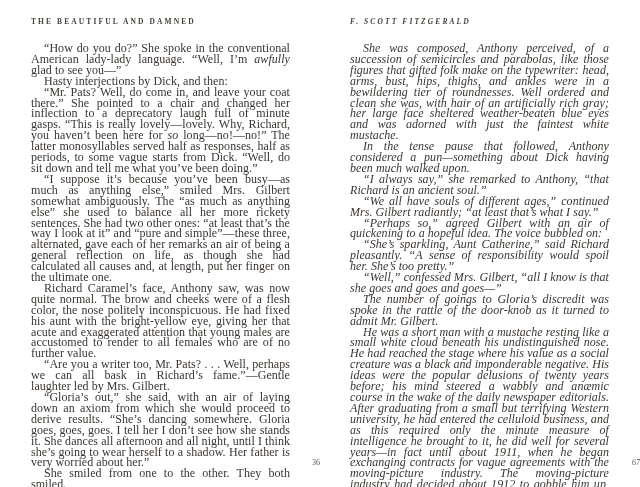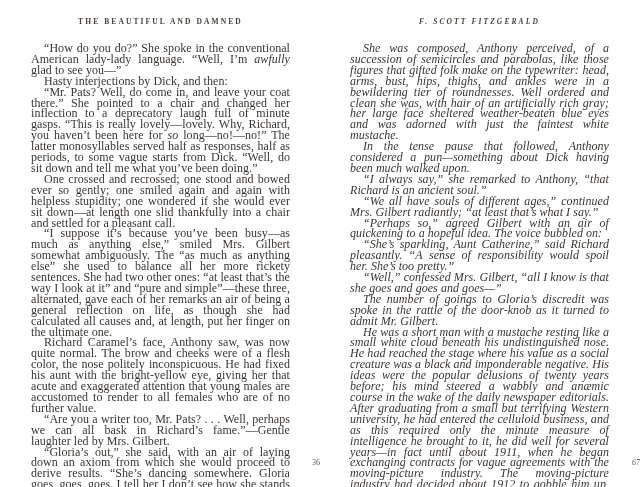--- a/index.html
+++ b/index.html
@@ -20,21 +20,20 @@
   }
   .page {
     position: relative;
     width: 320px; height: 487px;
     overflow: hidden;
   }
   .page.left  { padding: 0 30px 0 31px; }
   .page.right { padding: 0 31px 0 30px; font-style: italic; }
   .running-head {
     margin-top: 17px;
-    text-align: center;
     font-size: 7.5px;
     font-weight: 700;
     letter-spacing: 2.1px;
     color: #46413b;
     white-space: nowrap;
   }
   .text-block {
     margin-top: 17px;
     text-align: justify;
     font-size: 12px;
@@ -58,21 +57,20 @@
 <body>
 
 <div class="spread">
 
   <div class="page left">
     <div class="running-head">THE BEAUTIFUL AND DAMNED</div>
     <div class="text-block">
         <p class="para"><span>“How do you do?” She spoke in the conventional American lady-lady language. “Well, I’m </span><span class="em">awfully</span><span> glad to see you—”</span></p>
         <p class="para"><span>Hasty interjections by Dick, and then:</span></p>
         <p class="para"><span>“Mr. Pats? Well, do come in, and leave your coat there.” She pointed to a chair and changed her inflection to a deprecatory laugh full of minute gasps. “This is really lovely—lovely. Why, Richard, you haven’t been here for </span><span class="em">so</span><span> long—no!—no!” The latter monosyllables served half as responses, half as periods, to some vague starts from Dick. “Well, do sit down and tell me what you’ve been doing.”</span></p>
-        <p class="para"><span>One crossed and recrossed; one stood and bowed ever so gently; one smiled again and again with helpless stupidity; one wondered if she would ever sit down—at length one slid thankfully into a chair and settled for a pleasant call.</span></p>
         <p class="para"><span>“I suppose it’s because you’ve been busy—as much as anything else,” smiled Mrs. Gilbert somewhat ambiguously. The “as much as anything else” she used to balance all her more rickety sentences. She had two other ones: “at least that’s the way I look at it” and “pure and simple”—these three, alternated, gave each of her remarks an air of being a general reflection on life, as though she had calculated all causes and, at length, put her finger on the ultimate one.</span></p>
         <p class="para"><span>Richard Caramel’s face, Anthony saw, was now quite normal. The brow and cheeks were of a flesh color, the nose politely inconspicuous. He had fixed his aunt with the bright-yellow eye, giving her that acute and exaggerated attention that young males are accustomed to render to all females who are of no further value.</span></p>
         <p class="para"><span>“Are you a writer too, Mr. Pats? . . . Well, perhaps we can all bask in Richard’s fame.”—Gentle laughter led by Mrs. Gilbert.</span></p>
         <p class="para"><span>“Gloria’s out,” she said, with an air of laying down an axiom from which she would proceed to derive results. “She’s dancing somewhere. Gloria goes, goes, goes. I tell her I don’t see how she stands it. She dances all afternoon and all night, until I think she’s going to wear herself to a shadow. Her father is very worried about her.”</span></p>
         <p class="para"><span>She smiled from one to the other. They both smiled.</span></p>
       </div>
     <div class="folio">36</div>
   </div>
 
   <div class="page right">

